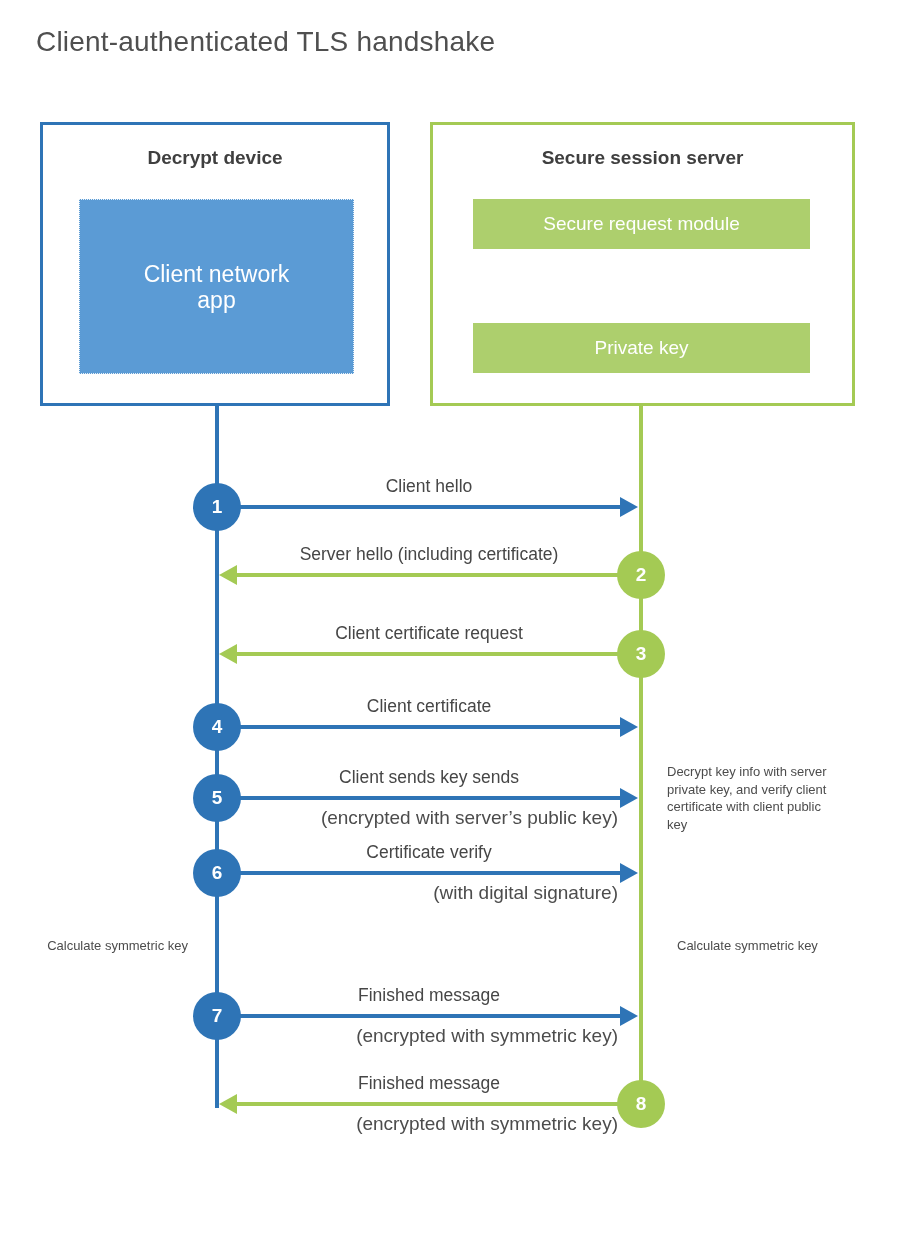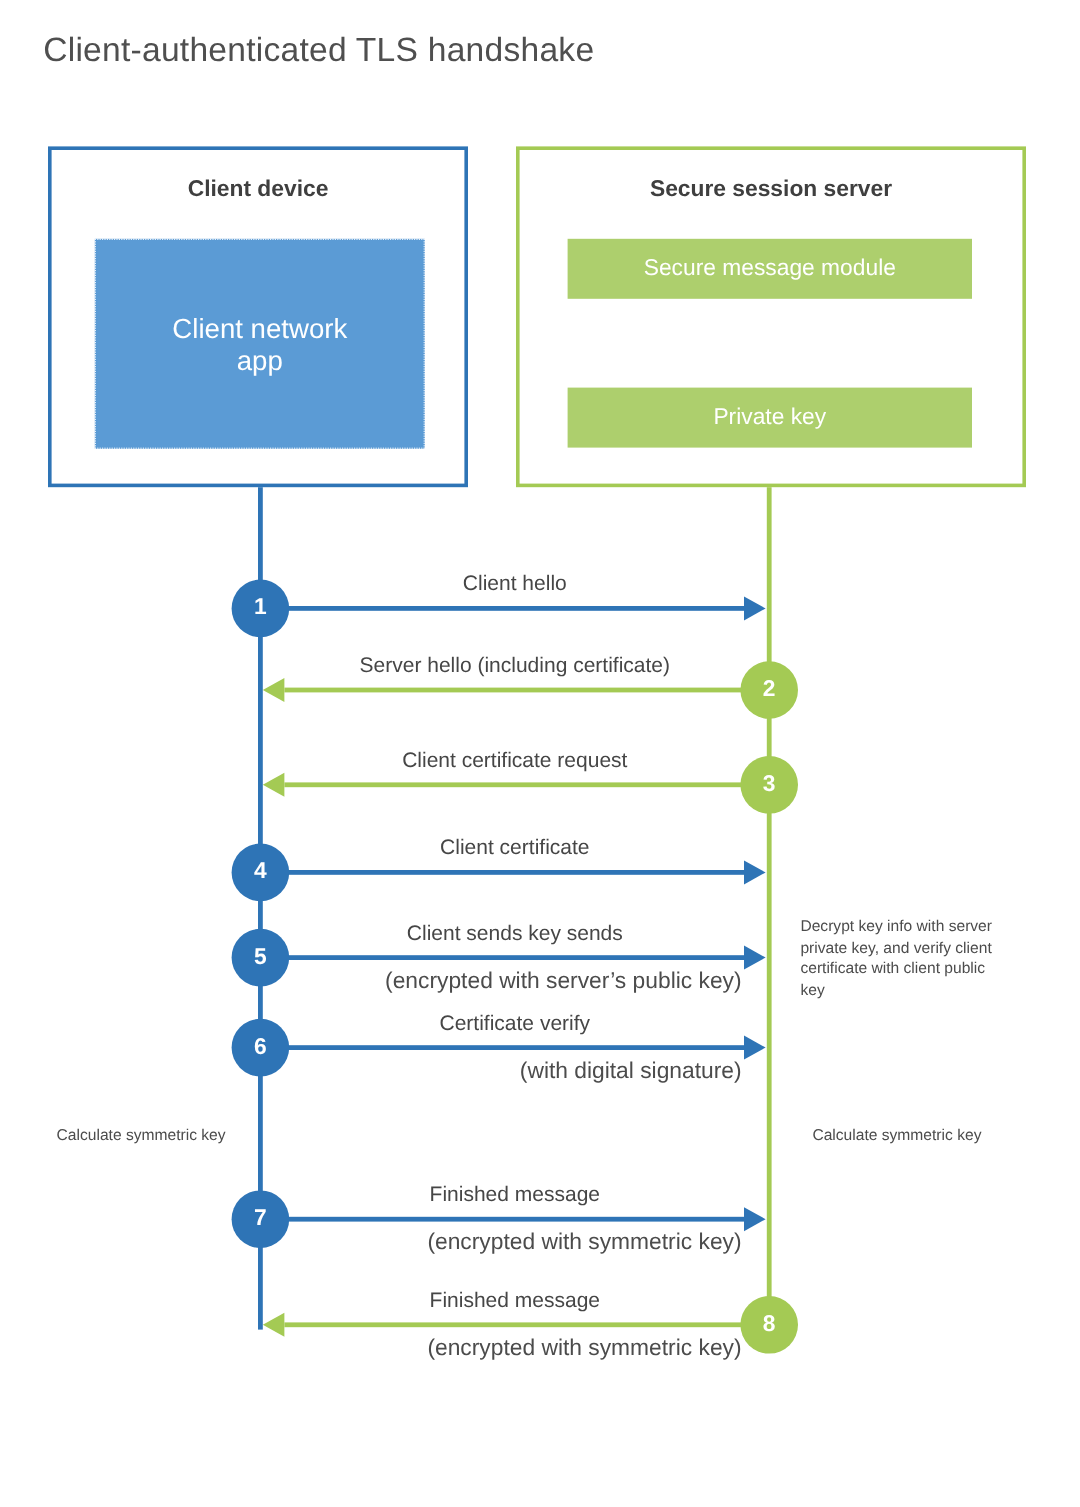--- a/index.html
+++ b/index.html
@@ -58,29 +58,29 @@
   .note-calc-right{left:677px;top:937px;width:150px;text-align:left;}
 </style>
 </head>
 <body>
 
 <div class="canvas">
 
   <div class="title">Client-authenticated TLS handshake</div>
 
   <div class="box client-box">
-    <div class="box-title">Client device</div>
+    <div class="box-title">Decrypt device</div>
     <div class="app-box">
       <span>Client network app</span>
     </div>
   </div>
 
   <div class="box server-box">
     <div class="box-title">Secure session server</div>
-    <div class="module-bar bar1">Secure message module</div>
+    <div class="module-bar bar1">Secure request module</div>
     <div class="module-bar bar3">Private key</div>
   </div>
 
   <div class="lifeline lifeline-client"></div>
   <div class="lifeline lifeline-server"></div>
 
   <div class="step" style="top:507px">
     <div class="shaft blue"></div>
     <div class="head right"></div>
     <div class="circle blue">1</div>

